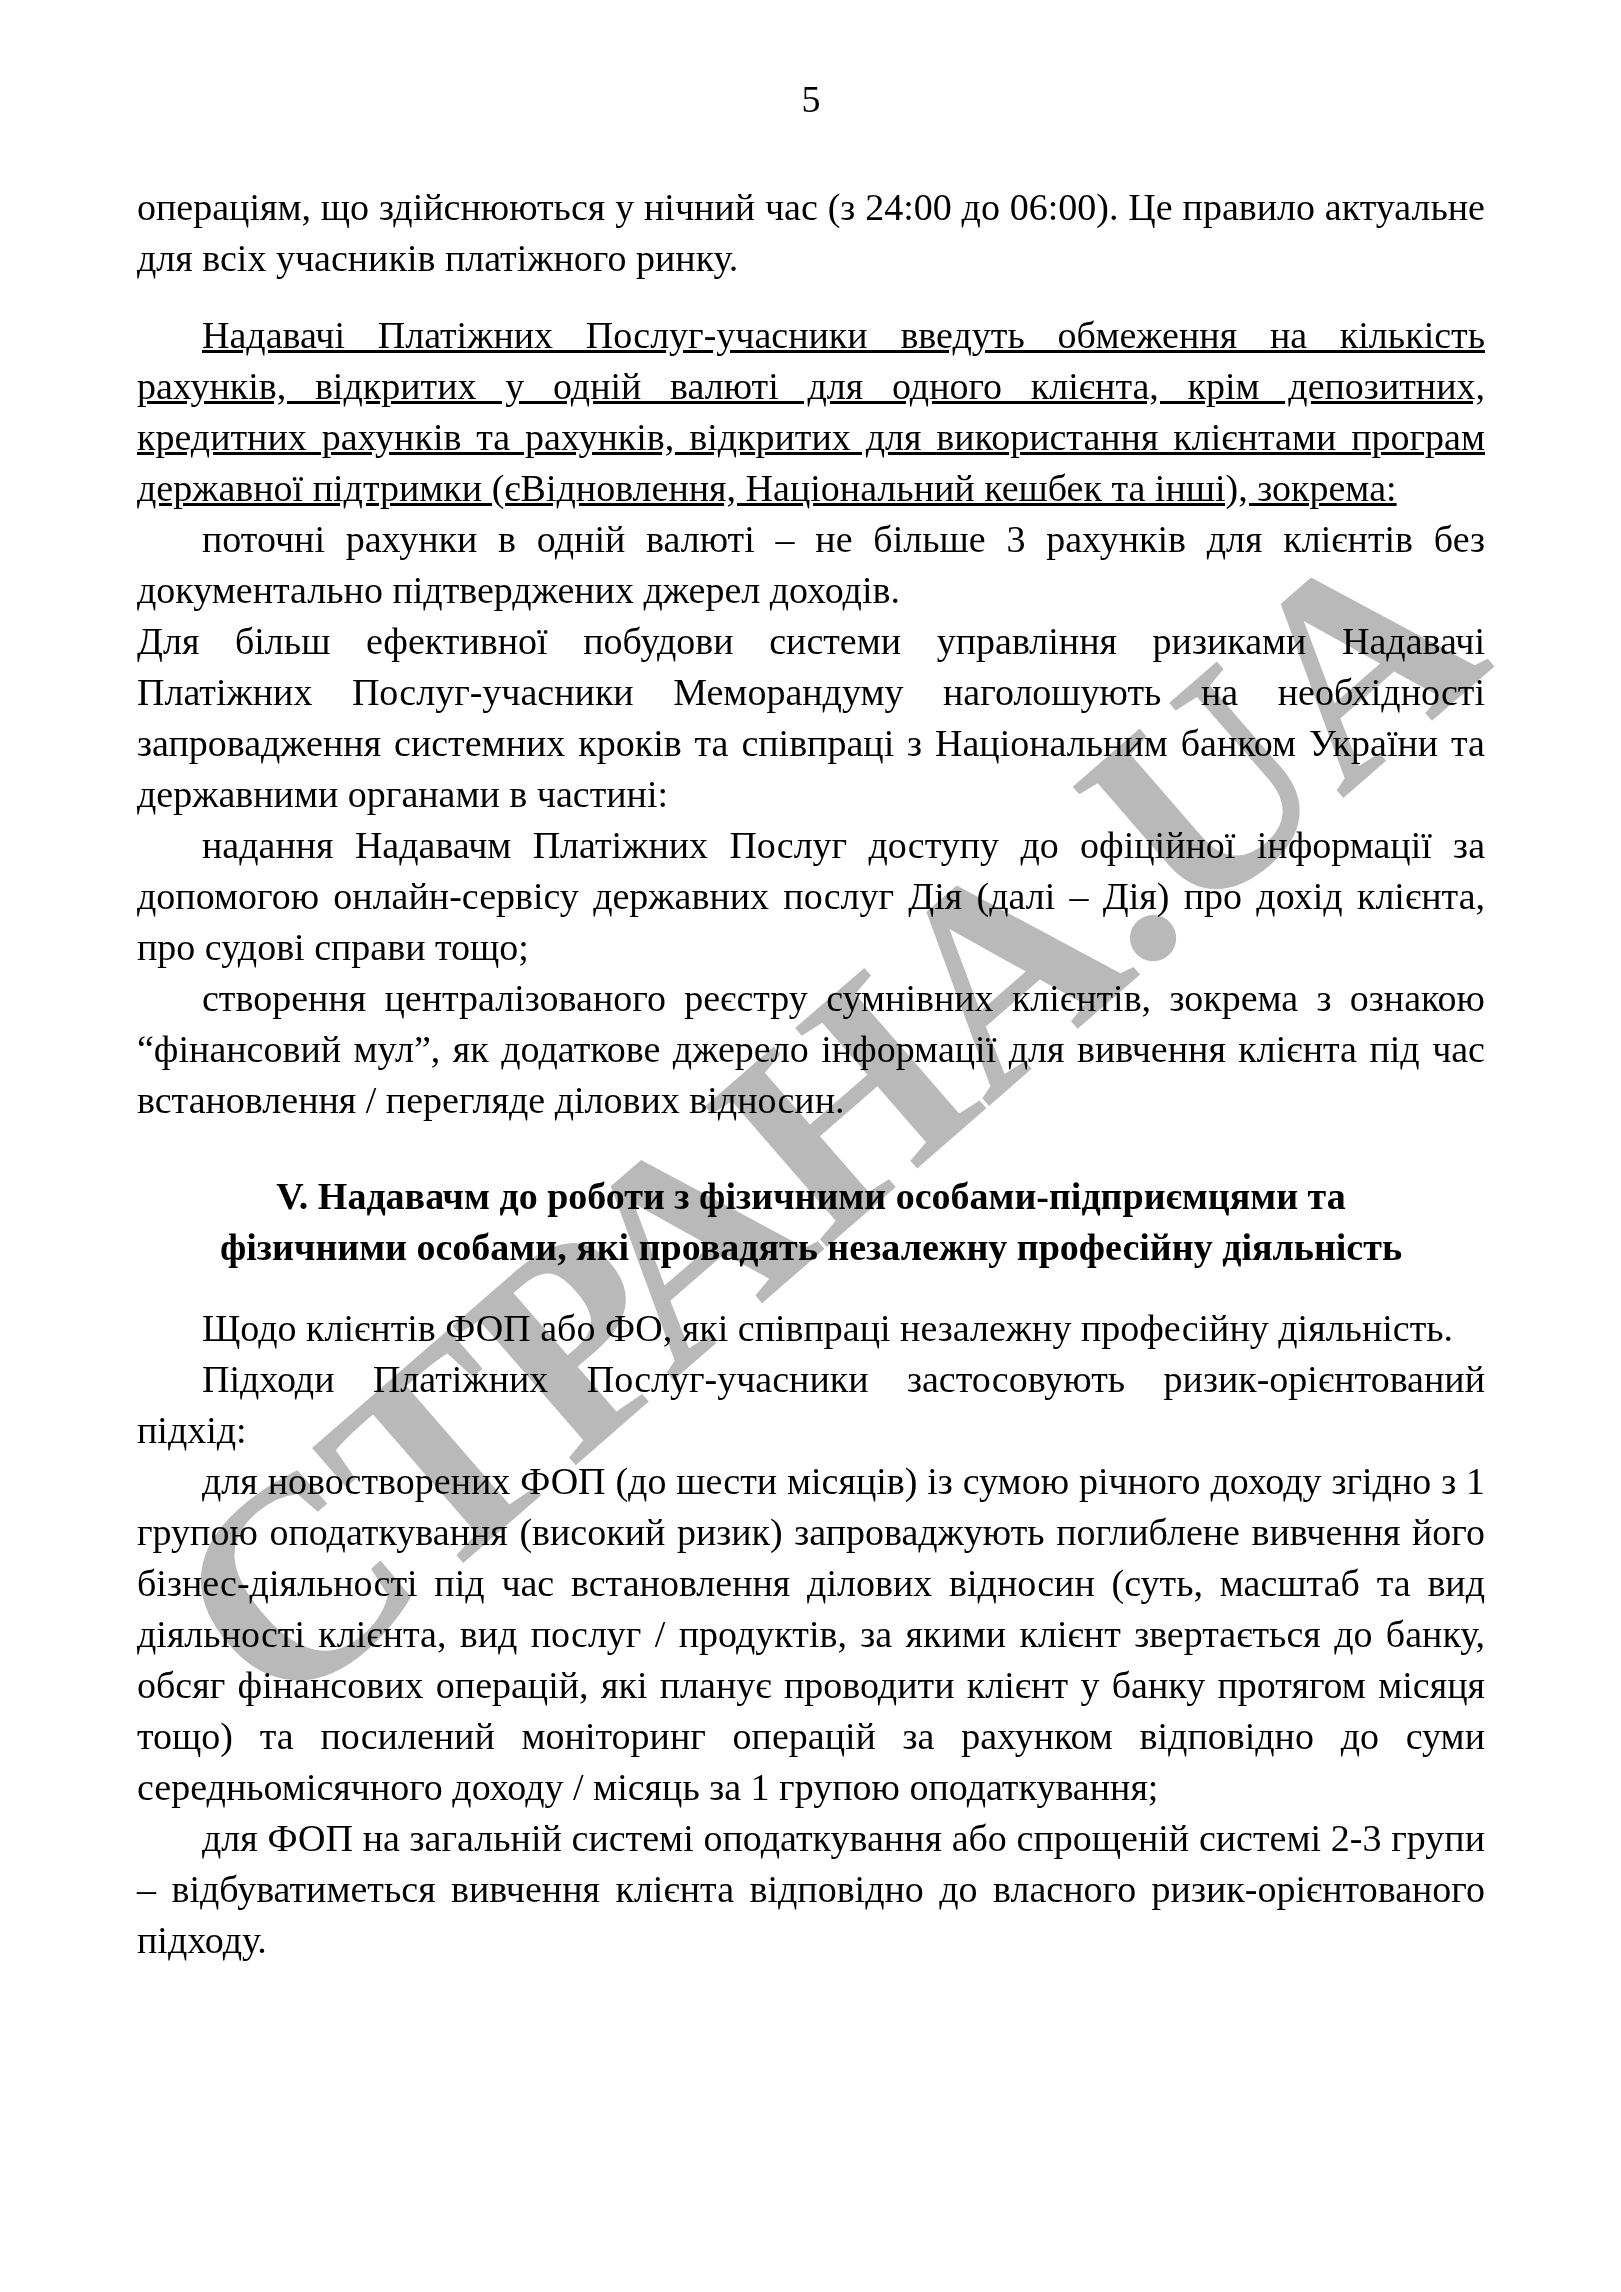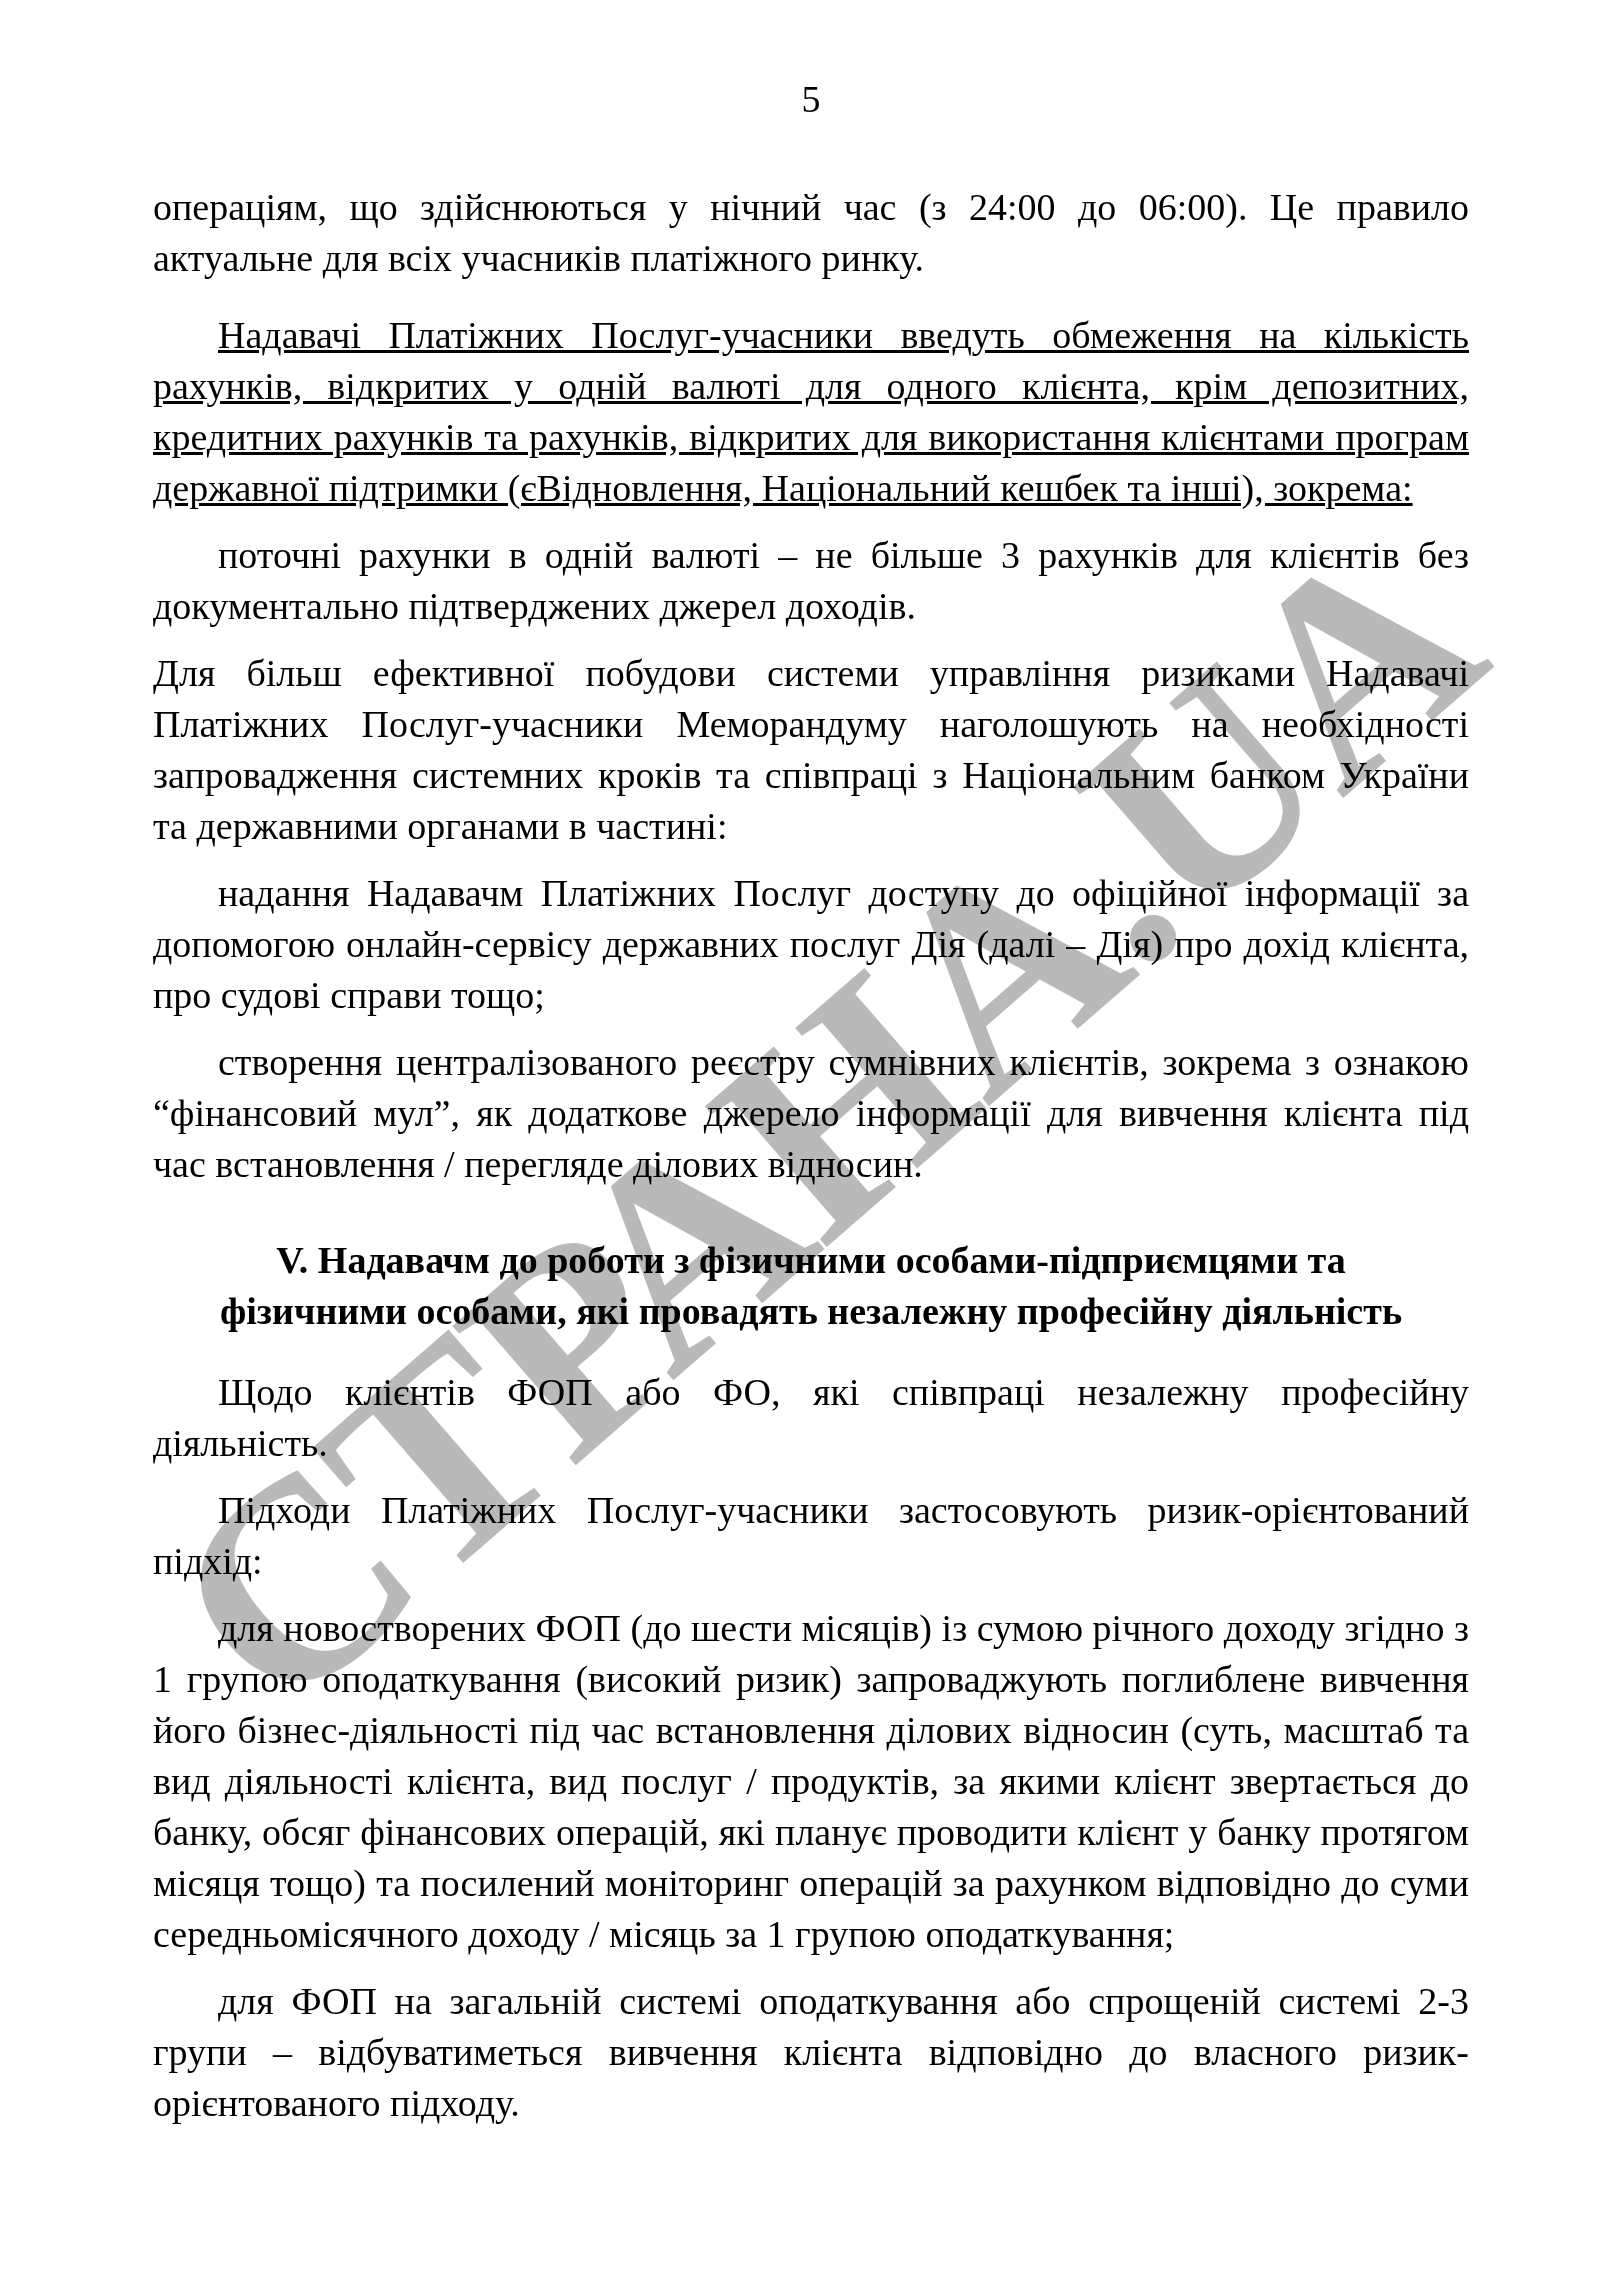--- a/index.html
+++ b/index.html
@@ -36,21 +36,21 @@
     padding: 74px 136px 0 137px;
     z-index: 1;
   }
   .pagenum {
     text-align: center;
     font-size: 38px;
     line-height: 51px;
     margin: 0 0 57px 0;
   }
   p.body {
-    margin: 16px;
+    margin: 0;
     font-size: 38px;
     line-height: 51px;
     text-align: justify;
     text-justify: inter-word;
   }
   p.indent { text-indent: 65px; }
   p.space-before { margin-top: 25.5px; text-decoration: underline; }
   .heading {
     font-size: 38px;
     line-height: 51px;

